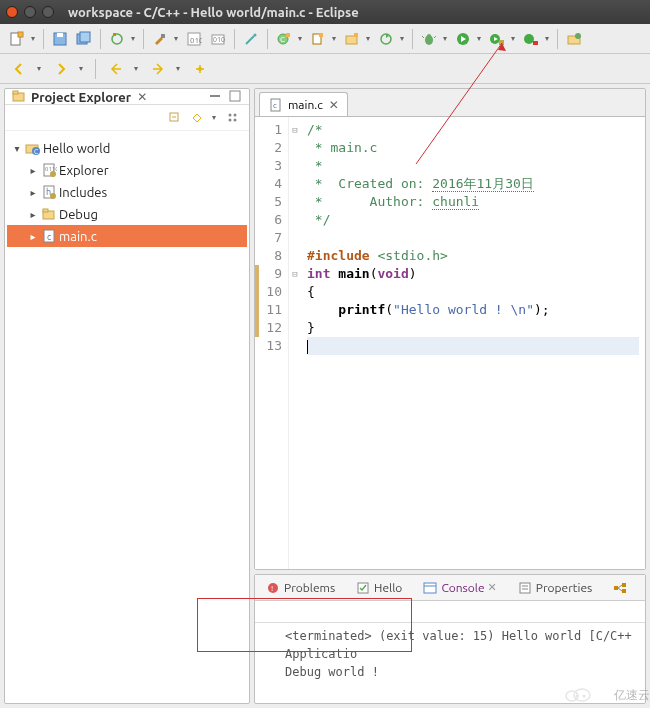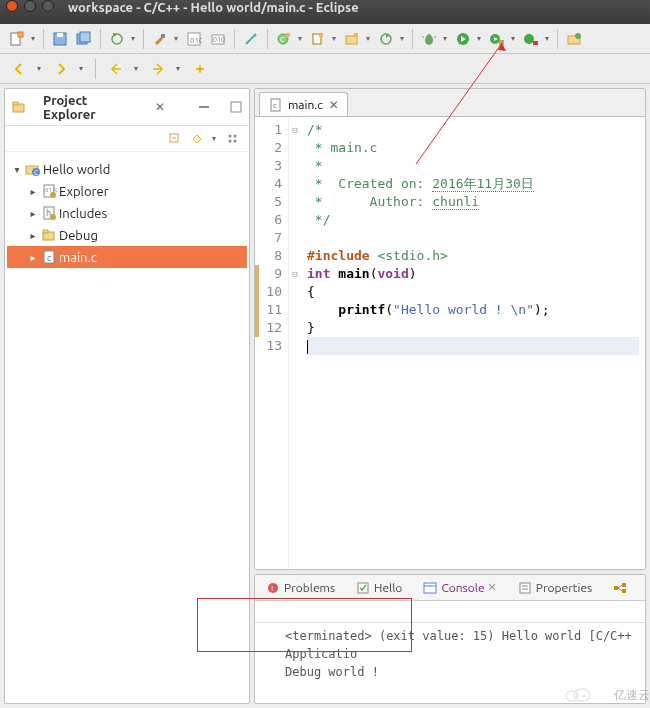--- a/index.html
+++ b/index.html
@@ -1,19 +1,19 @@
 <!DOCTYPE html>
 <html><head>
 <meta charset="utf-8">
 <style>
   * { box-sizing: border-box; margin: 0; padding: 0; }
   body { font-family: "Ubuntu", "Segoe UI", Arial, sans-serif; font-size: 12px; background: #f0f0f0; width: 650px; height: 708px; overflow: hidden; position: relative; }
 
   
-  .titlebar { height: 24px; background: linear-gradient(#4c4c4c, #3a3a3a); display: flex; padding: 0 6px; color: #ddd; gap: 6px; }
+  .titlebar { height: 24px; background: linear-gradient(#4c4c4c, #3a3a3a); display: flex; align-items: center; padding: 0 6px; color: #ddd; gap: 6px; }
   .win-btn { width: 12px; height: 12px; border-radius: 50%; border: 1px solid #222; }
   .win-close { background: #e95420; }
   .win-min, .win-max { background: #5a5a5a; }
   .titlebar .title { font-weight: bold; margin-left: 8px; font-size: 13px; }
 
   
   .toolbar { height: 30px; background: #ededed; border-bottom: 1px solid #c9c9c9; display: flex; align-items: center; padding: 0 6px; gap: 2px; }
   .tbtn { width: 22px; height: 22px; display: flex; align-items: center; justify-content: center; border-radius: 2px; cursor: pointer; }
   .tbtn svg { width: 16px; height: 16px; }
   .dd { width:8px; font-size:8px; color:#666; padding-left:1px;}
@@ -21,21 +21,21 @@
 
   .toolbar2 { height: 30px; background: #ededed; border-bottom: 1px solid #c9c9c9; display: flex; align-items: center; padding: 0 8px; gap: 6px; }
 
   
   .workarea { display: flex; height: 624px; background: #ededed; padding: 4px; gap: 4px; }
 
   .panel { background: #fff; border: 1px solid #bfbfbf; border-radius: 2px; display: flex; flex-direction: column; }
   .left { width: 246px; }
   .right { flex: 1; display:flex; flex-direction:column; gap:4px;}
 
-  .panel-header { height: 37px; border-bottom: 1px solid #ddd; display: flex; align-items: center; padding: 0 6px; gap: 16px; }
+  .panel-header { height: 16px; border-bottom: 1px solid #ddd; display: flex; align-items: flex-end; padding: 0 6px; gap: 4px; }
   .panel-header .ptitle { font-weight: bold; color: #333; font-size:13px;}
   .x { font-family: Arial; color:#666; margin-left:2px; font-size:12px;}
   .panel-sub { height:26px; display:flex; align-items:center; justify-content:flex-end; padding:0 8px; gap:6px; border-bottom:1px solid #eee;}
   .mini { width:16px;height:16px; display:flex;align-items:center;justify-content:center; cursor:pointer;}
 
   .tree { padding: 6px 2px; font-size: 13px; color:#222; flex:1; overflow:auto;}
   .tree-row { display:flex; align-items:center; height:22px; padding-left:4px; gap:2px; cursor:pointer;}
   .tree-row.sel { background:#f07746; color:#fff; }
   .tw { width:12px; text-align:center; color:#555; font-size:10px;}
   .tree-row.sel .tw { color:#fff;}

